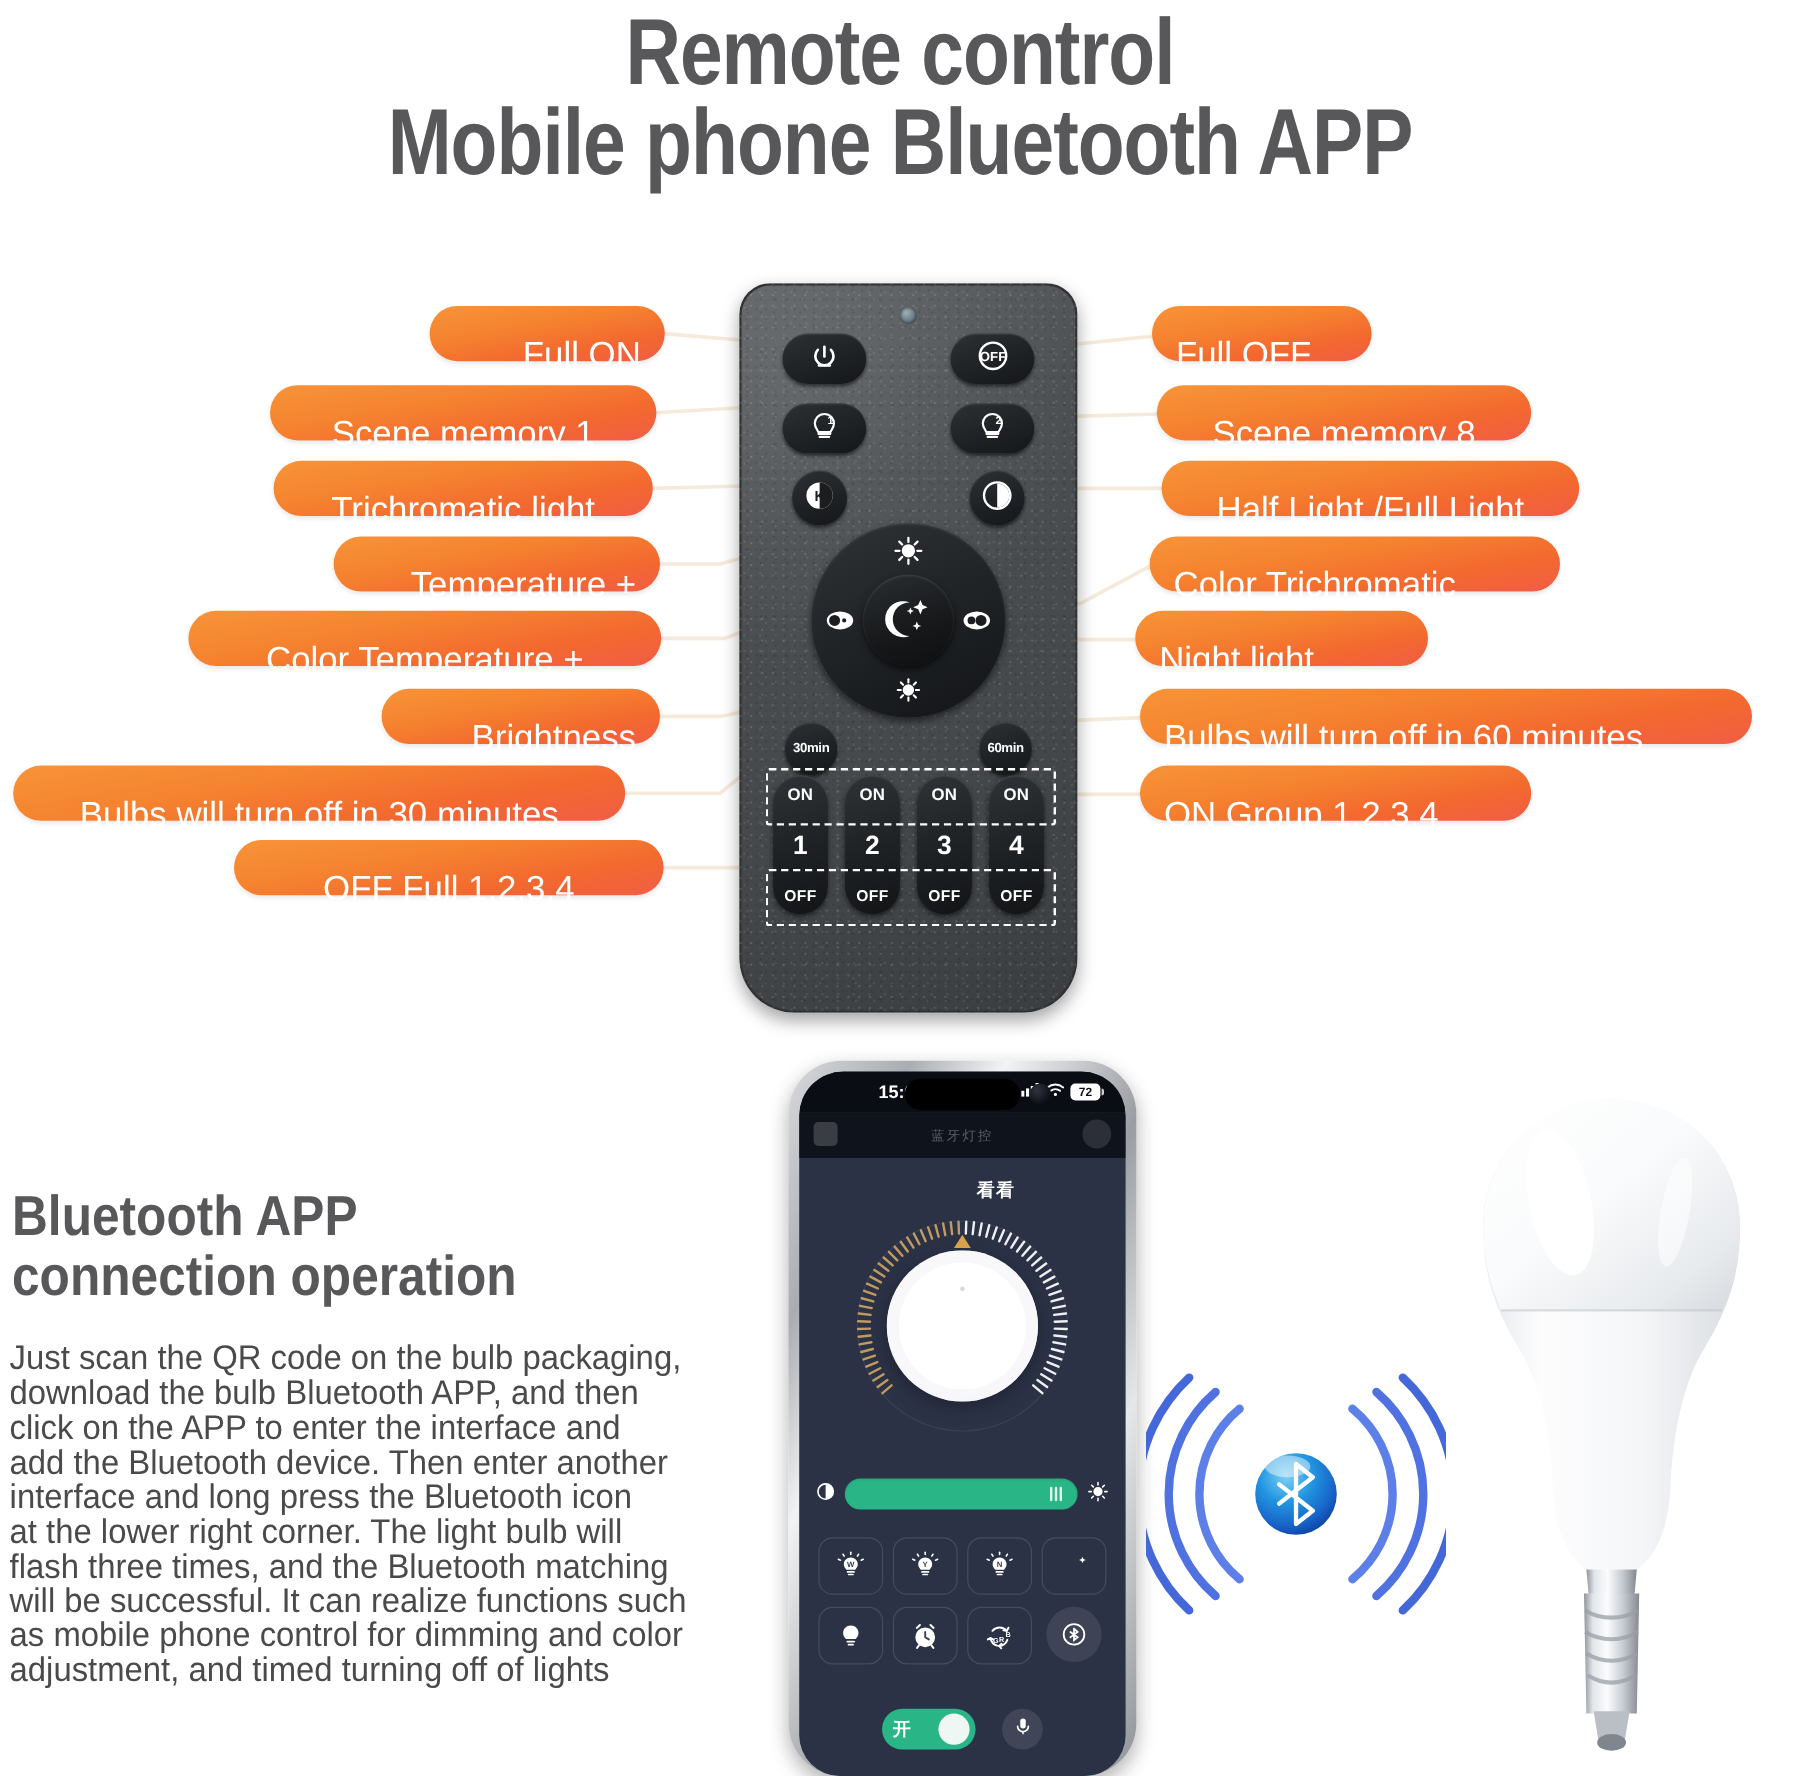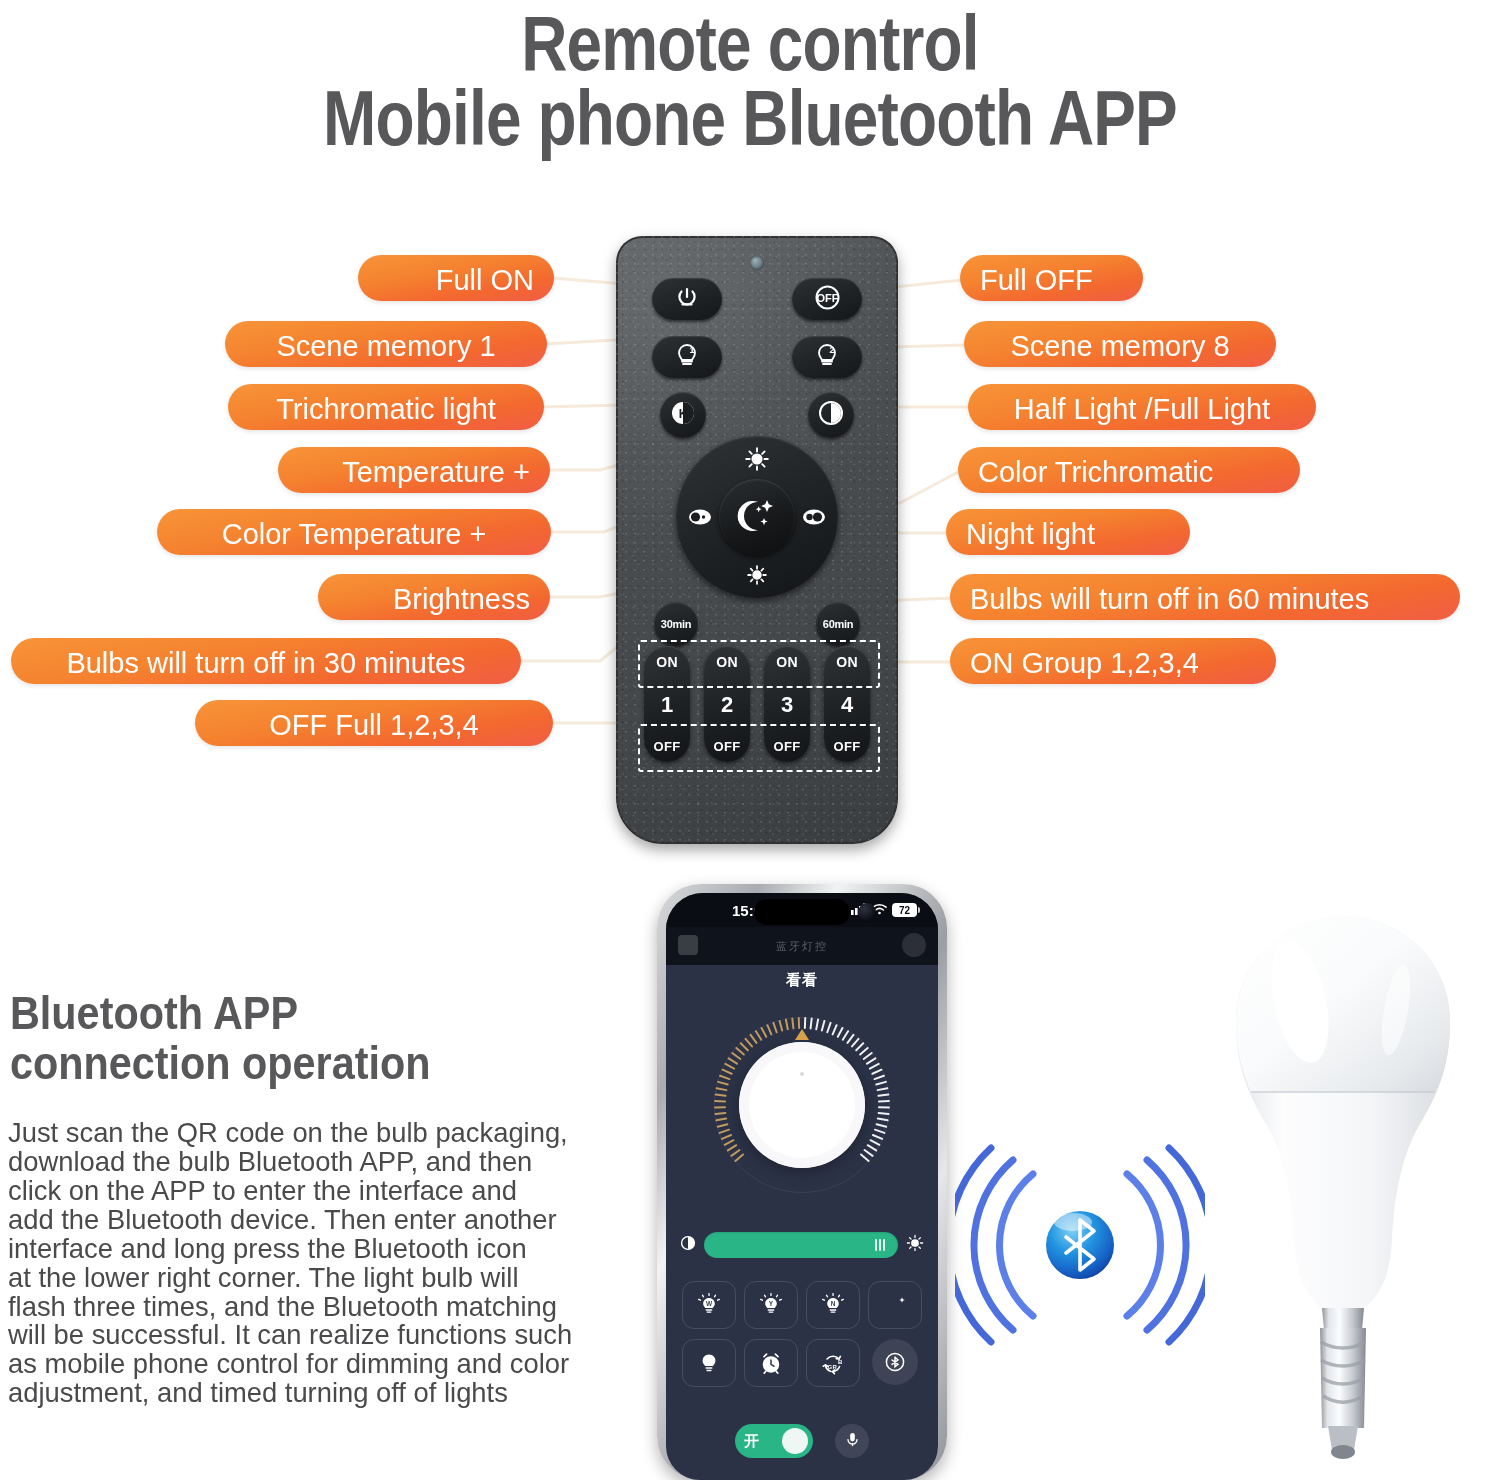--- a/index.html
+++ b/index.html
@@ -10,21 +10,21 @@
   #title-block{position:absolute;left:0;top:0;width:1500px;text-align:center;}
   .title-line{color:#58585a;font-weight:bold;line-height:0.96;
               letter-spacing:-1px;transform:scaleX(0.82);transform-origin:center;
               white-space:nowrap;}
   #title-1{font-size:78px;padding-top:6px;}
   #title-2{font-size:78px;}
 
   
   .pill{position:absolute;height:46px;line-height:46px;border-radius:24px;
         color:#fff;font-size:29px;white-space:nowrap;box-sizing:border-box;
-        padding:2px 20px;
+        padding:18px 20px;
         background:linear-gradient(170deg,#f79438 0%,#f5822f 38%,#f3682f 72%,#f15d45 100%);
         box-shadow:0 2px 4px rgba(0,0,0,0.10);}
   .pill.r-align{text-align:right;}
   .pill.l-align{text-align:left;}
   .pill.c-align{text-align:center;}
 
   
   #connectors{position:absolute;left:0;top:0;width:1500px;height:900px;
               pointer-events:none;}
 
@@ -114,22 +114,22 @@
          border-radius:14px;background:#000;}
   #notch-cam{position:absolute;right:-26px;top:4px;width:18px;height:18px;border-radius:50%;
              background:radial-gradient(circle at 35% 32%,#2d3340,#0c0e14 70%);}
   #app-bar{position:absolute;left:0;top:34px;width:100%;height:38px;background:#0f131c;}
   #app-bar-blur{position:absolute;left:12px;top:8px;width:20px;height:20px;border-radius:4px;
                 background:rgba(255,255,255,.18);}
   #app-bar-title{position:absolute;left:50%;top:12px;transform:translateX(-50%);
                  font-size:11px;color:rgba(255,255,255,.30);letter-spacing:2px;}
   #app-bar-avatar{position:absolute;right:12px;top:6px;width:24px;height:24px;border-radius:50%;
                   background:rgba(255,255,255,.12);}
-  #app-title{position:absolute;left:0;top:78px;width:100%;text-align:center;color:#fff;
-             font-size:15px;font-weight:bold;letter-spacing:1px;}
+  #app-title{position:absolute;left:0;top:90px;width:100%;text-align:center;color:#fff;
+             font-size:15px;font-weight:bold;letter-spacing:1px;padding-left:28px;}
   #dial-wrap{position:absolute;left:50%;top:120px;margin-left:-92px;width:184px;height:184px;}
   #dial-ring-bg{position:absolute;inset:4px;border-radius:50%;border:1px solid rgba(255,255,255,.07);}
   #dial-knob{position:absolute;left:50%;top:50%;margin:-63px 0 0 -63px;width:126px;height:126px;
              border-radius:50%;background:radial-gradient(circle at 50% 42%,#ffffff 62%,#f3f4f7 100%);
              box-shadow:0 4px 14px rgba(0,0,0,.28), inset 0 0 0 10px rgba(245,246,250,.75);}
   #dial-dot{position:absolute;left:50%;top:30px;margin-left:-2px;width:4px;height:4px;
             border-radius:50%;background:#d8d9de;}
   #dial-pointer{position:absolute;left:50%;top:16px;margin-left:-7px;width:0;height:0;
                 border-left:7px solid transparent;border-right:7px solid transparent;
                 border-bottom:11px solid #d7a24b;}

